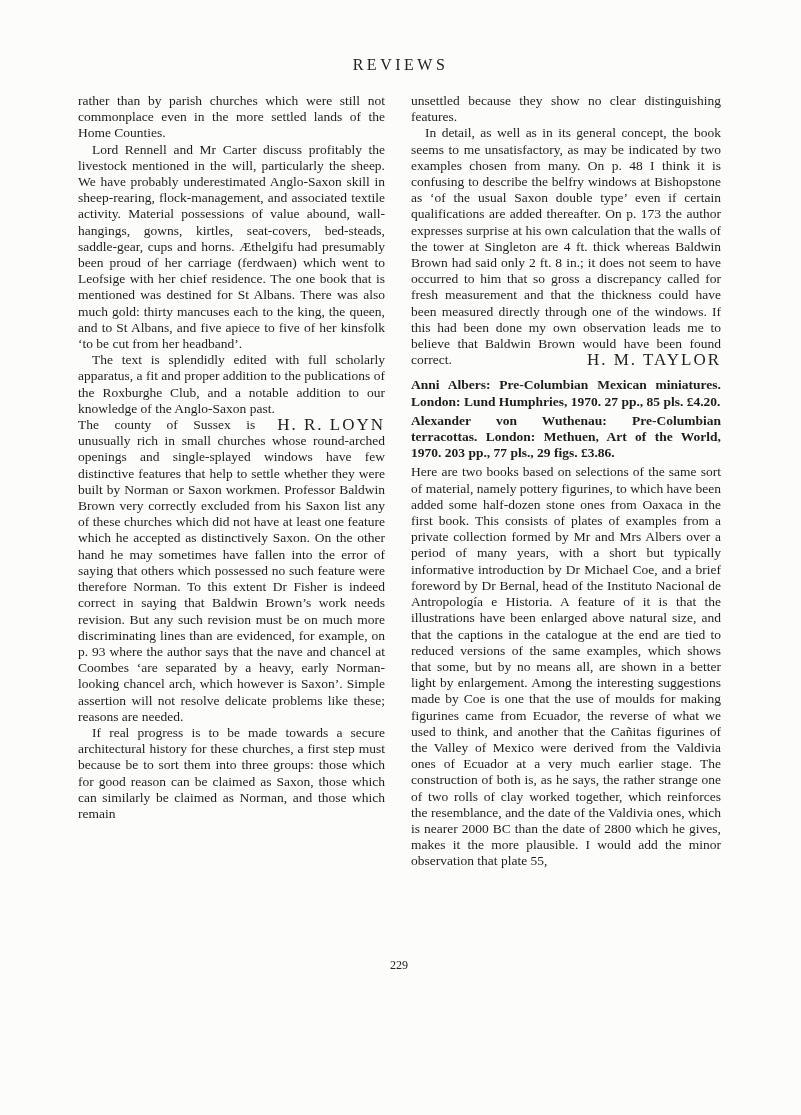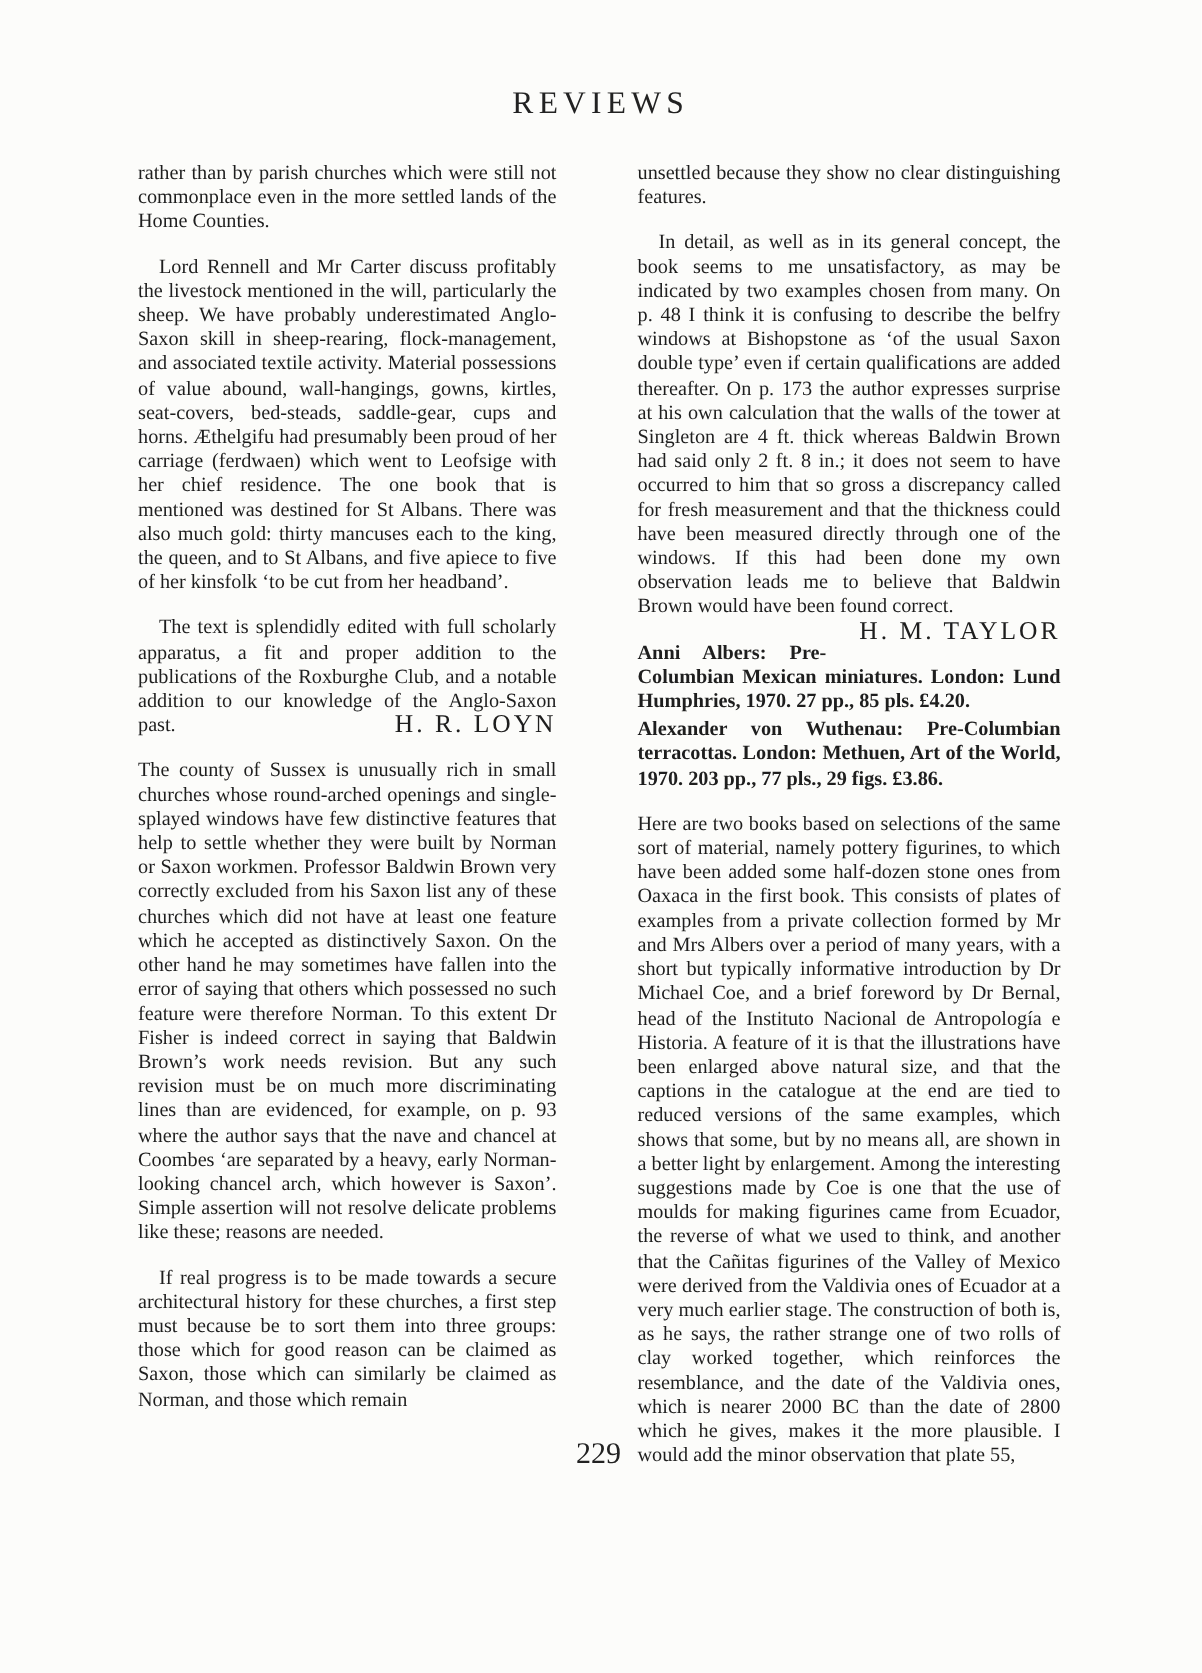--- a/index.html
+++ b/index.html
@@ -11,56 +11,56 @@
     font-family: "Liberation Serif", "DejaVu Serif", serif;
     color: #1e1e1e;
     overflow: hidden;
   }
   .masthead {
     position: absolute;
     top: 56px;
     left: 0;
     width: 100%;
     text-align: center;
-    font-size: 21px;
+    font-size: 16px;
     letter-spacing: 3.5px;
     font-weight: 500;
     color: #222;
   }
   .content {
     position: absolute;
     top: 93px;
     left: 78px;
     display: flex;
     gap: 26px;
     align-items: flex-start;
   }
   .col { text-align: justify; font-size: 13.5px; line-height: 16.2px; }
   .col-left  { width: 307px; }
   .col-right { width: 310px; }
-  .col p { margin: 14px; }
+  .col p { margin: 0; }
   .para { hyphens: auto; -webkit-hyphens: auto; }
   .indent { text-indent: 14px; }
   .heading { font-weight: bold; margin-top: 9px !important; margin-bottom: 3px !important; hyphens: auto; }
   .heading + .heading { margin-top: 0 !important; }
   .signature {
     float: right;
     font-size: 17px;
     letter-spacing: 2px;
     line-height: 16.2px;
     white-space: nowrap;
     padding-left: 8px;
   }
   .folio {
     position: absolute;
     top: 958px;
     left: 78px;
     width: 642px;
     text-align: center;
-    font-size: 20px;
+    font-size: 12px;
     color: #222;
   }
 </style>
 </head>
 <body>
 
 <div class="page">
 
   <div class="masthead">REVIEWS</div>
 

